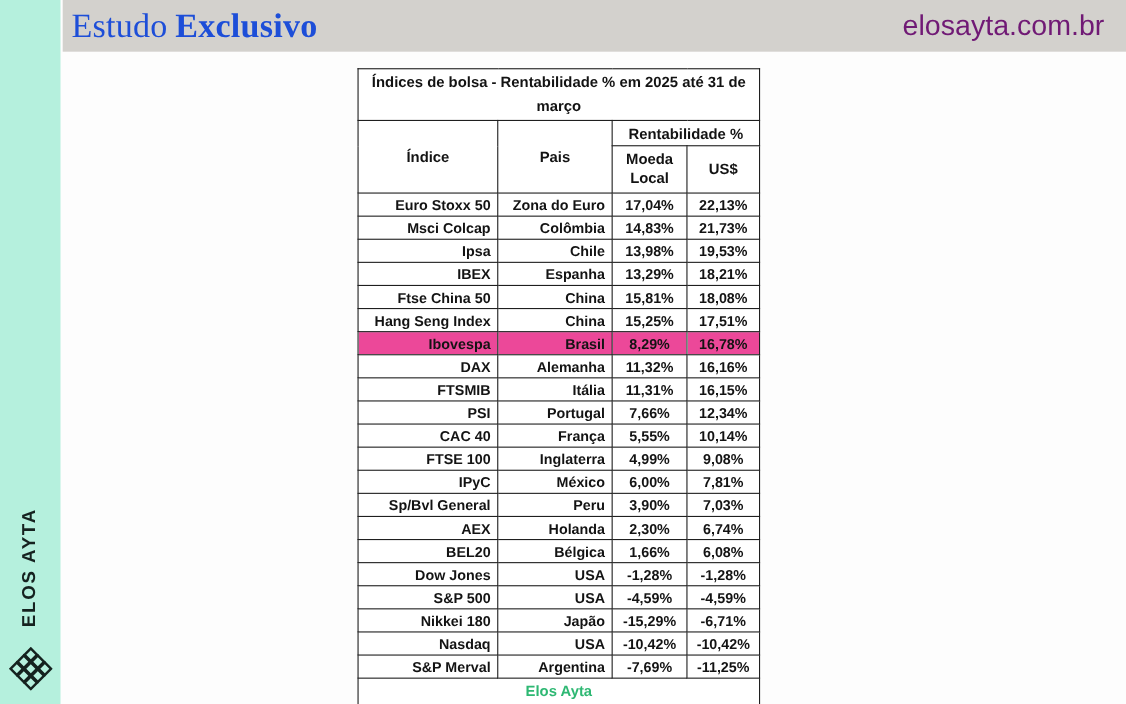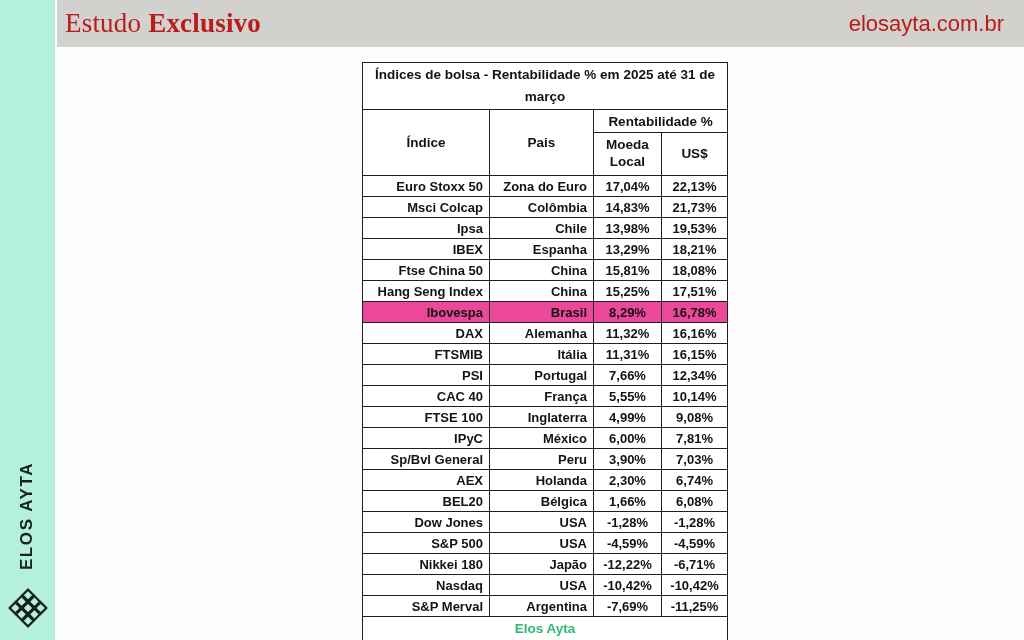--- a/index.html
+++ b/index.html
@@ -24,30 +24,30 @@
     position:absolute;left:50%;bottom:12px;transform:translateX(-50%);
   }
   
   .topbar{
     position:absolute;left:57px;top:0;width:967px;height:47px;
     background:#d3d1cd;display:flex;align-items:center;justify-content:space-between;
     box-sizing:border-box;padding:0 20px 0 8px;
   }
   .study-title{
     margin:0;font-family:"Liberation Serif",serif;font-weight:400;
-    font-size:27px;color:#b91c1c;letter-spacing:.2px;text-align:right;
+    font-size:31px;color:#1d4ed8;letter-spacing:.2px;text-align:right;
   }
   .study-title span{margin-right:7px;}
   .study-title strong{font-weight:700;}
-  .site-url{font-size:22px;color:#b91c1c;}
+  .site-url{font-size:26px;color:#701a75;}
   
   .table-wrap{position:absolute;left:325px;top:62px;}
   table{
     border-collapse:collapse;table-layout:fixed;width:365px;
-    background:#fff;color:#131313;margin-left:37px;
+    background:#fff;color:#131313;
   }
   th,td{border:1.5px solid #1f1f1f;overflow:hidden;}
   thead th{font-size:13.5px;font-weight:700;text-align:center;padding:0 4px;}
   .t-title{height:44px;line-height:1.6;padding:1px 12px;}
   .h-group{height:22px;}
   .h-sub{height:42px;line-height:1.25;}
   tbody tr{height:21px;}
   tbody td{font-size:13px;font-weight:700;padding:0 6px;white-space:nowrap;}
   .c-index,.c-country{text-align:right;}
   .c-num{text-align:center;}
@@ -212,21 +212,21 @@
   </tr>
           <tr>
     <td class="c-index">S&amp;P 500</td>
     <td class="c-country">USA</td>
     <td class="c-num">-4,59%</td>
     <td class="c-num">-4,59%</td>
   </tr>
           <tr>
     <td class="c-index">Nikkei 180</td>
     <td class="c-country">Japão</td>
-    <td class="c-num">-12,22%</td>
+    <td class="c-num">-15,29%</td>
     <td class="c-num">-6,71%</td>
   </tr>
           <tr>
     <td class="c-index">Nasdaq</td>
     <td class="c-country">USA</td>
     <td class="c-num">-10,42%</td>
     <td class="c-num">-10,42%</td>
   </tr>
           <tr>
     <td class="c-index">S&amp;P Merval</td>

